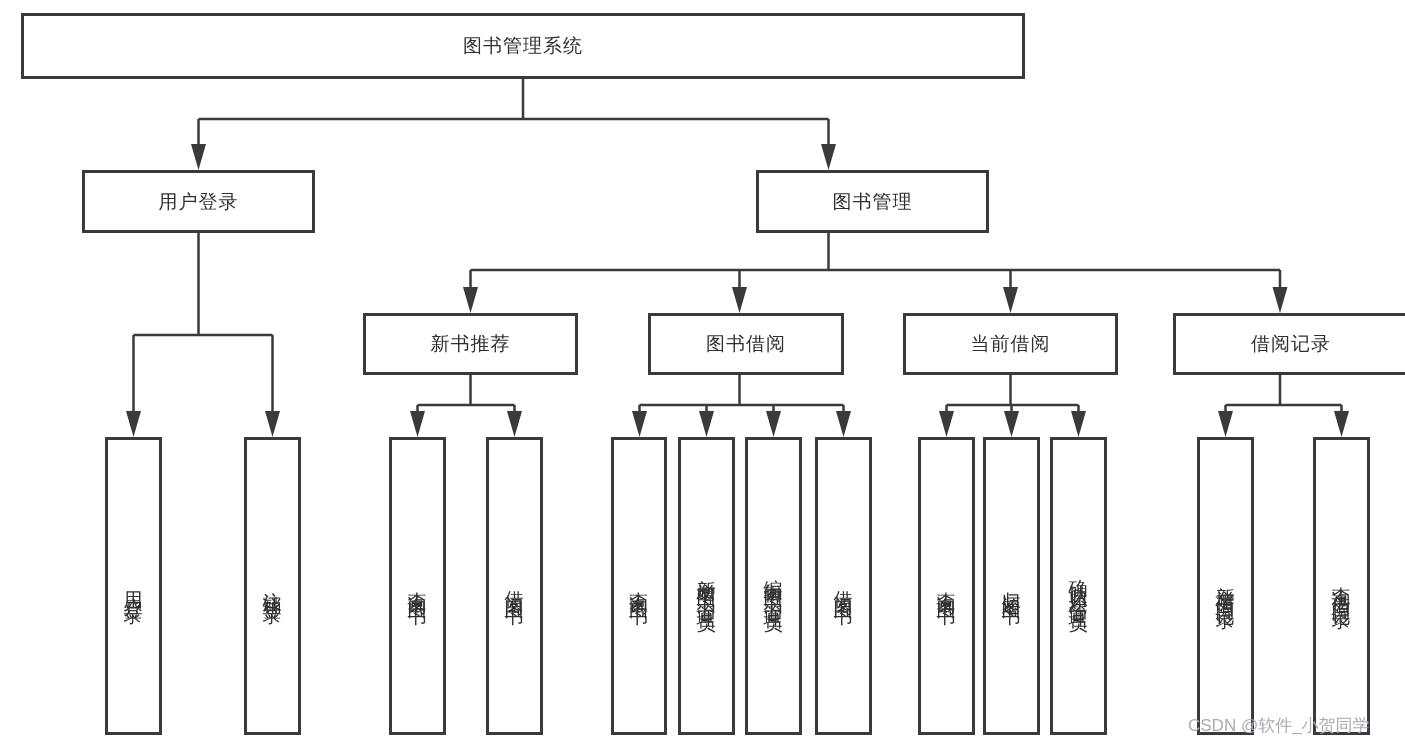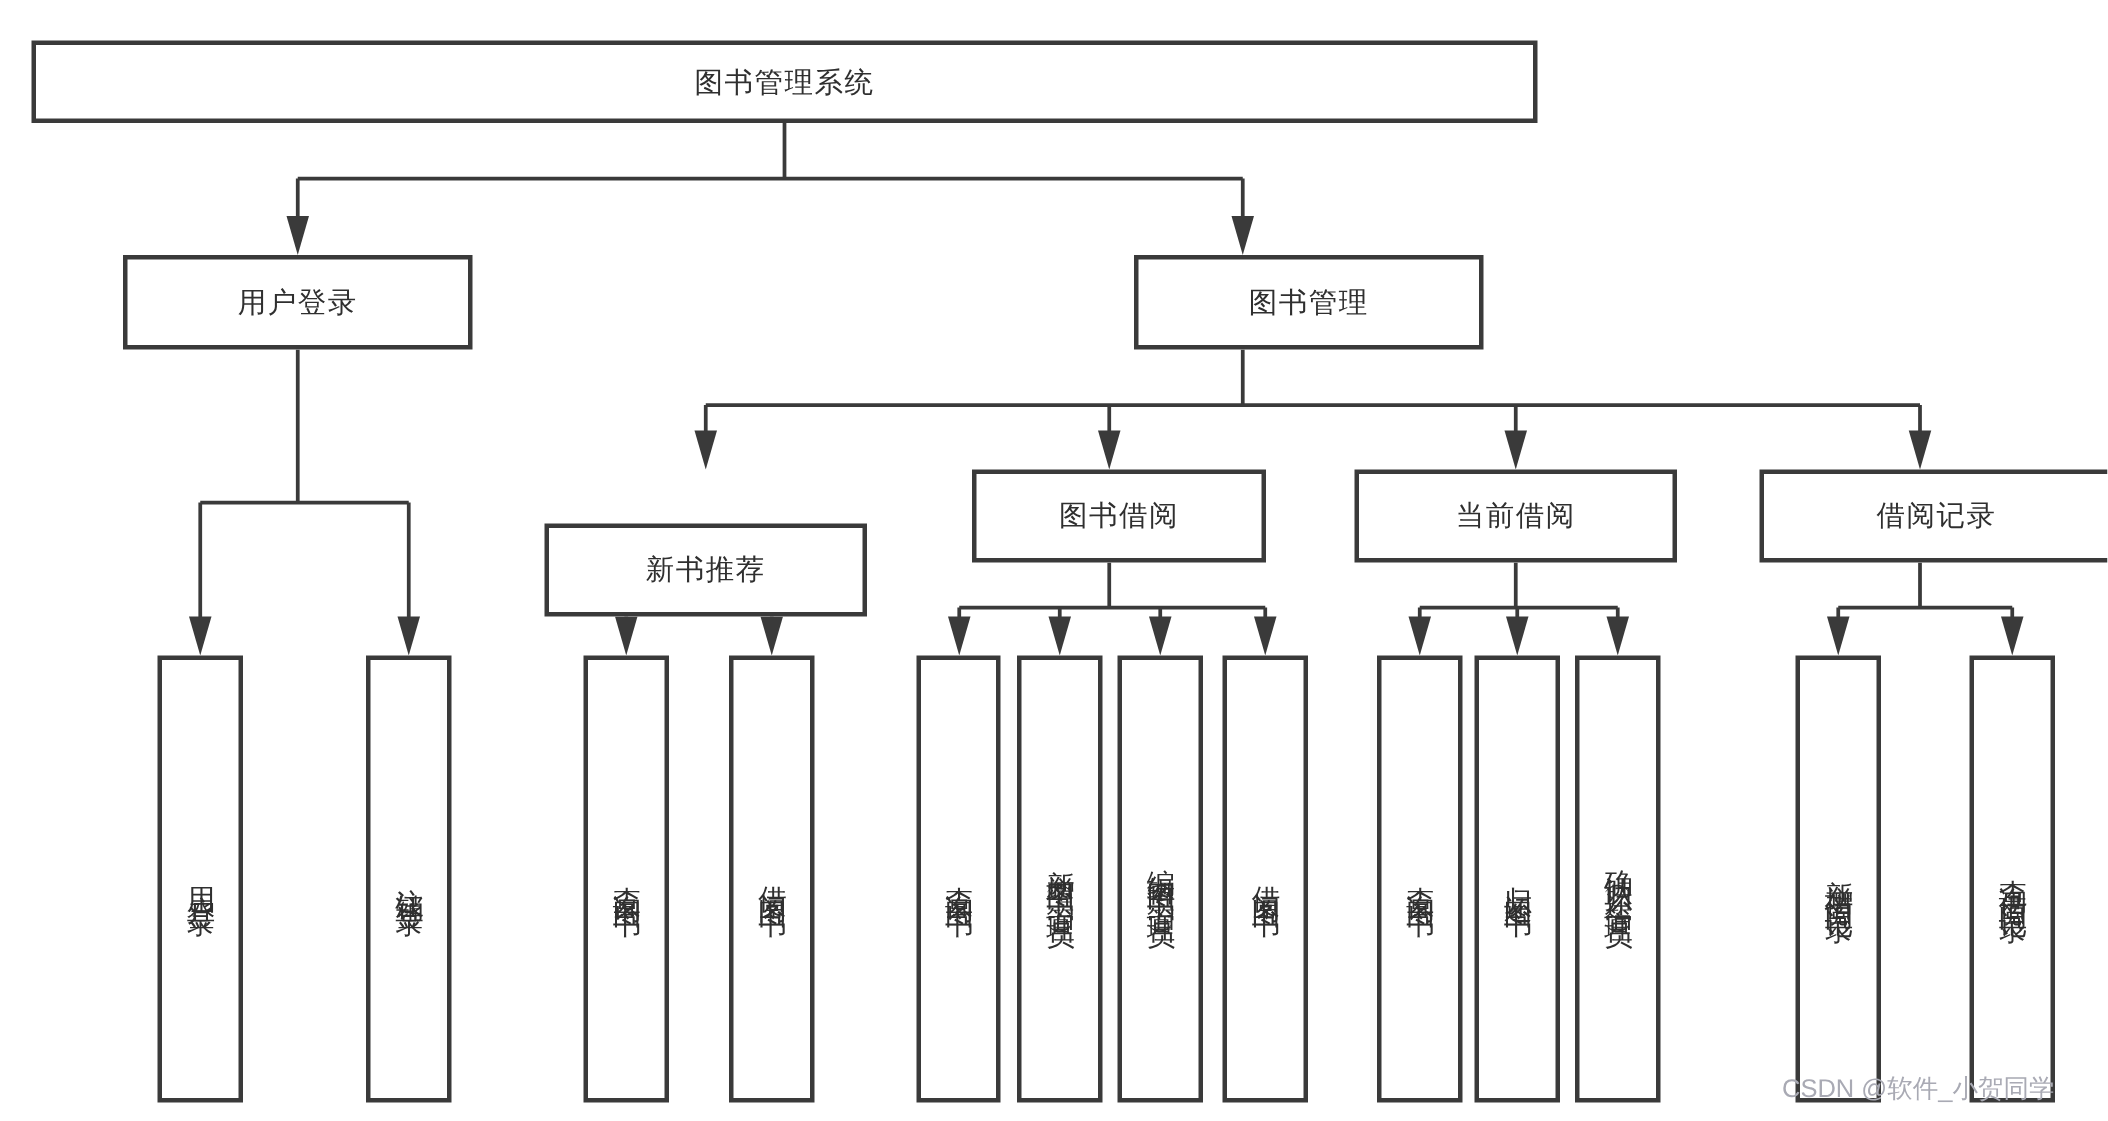--- a/index.html
+++ b/index.html
@@ -47,25 +47,25 @@
     justify-content: center;
   }
   .vtext {
     writing-mode: vertical-rl;
     text-orientation: mixed;
     font-size: 19px;
     letter-spacing: 5px;
     color: #2f2f2f;
     line-height: 1;
   }
-  #root-box   { left: 21px;  top: 27px;  width: 1004px; height: 55px; }
+  #root-box   { left: 21px;  top: 13px;  width: 1004px; height: 66px; }
   #l2-login   { left: 82px;  top: 170px; width: 233px;  height: 63px; }
   #l2-manage  { left: 756px; top: 170px; width: 233px;  height: 63px; font-family: Liberation Serif, serif; }
   .l3 { top: 313px; height: 62px; }
-  #l3-recommend { left: 363px;  width: 215px; margin-top: 36px; }
+  #l3-recommend { left: 363px;  width: 215px; }
   #l3-borrow    { left: 648px;  width: 196px; }
   #l3-current   { left: 903px;  width: 215px; }
   #l3-records   { left: 1173px; width: 236px; }
   #leaf-a1 { left: 105px; }
   #leaf-a2 { left: 244px; }
   #leaf-b1 { left: 389px; }
   #leaf-b2 { left: 486px; }
   #leaf-c1 { left: 611px; width: 56px; }
   #leaf-c2 { left: 678px; }
   #leaf-c3 { left: 745px; }

